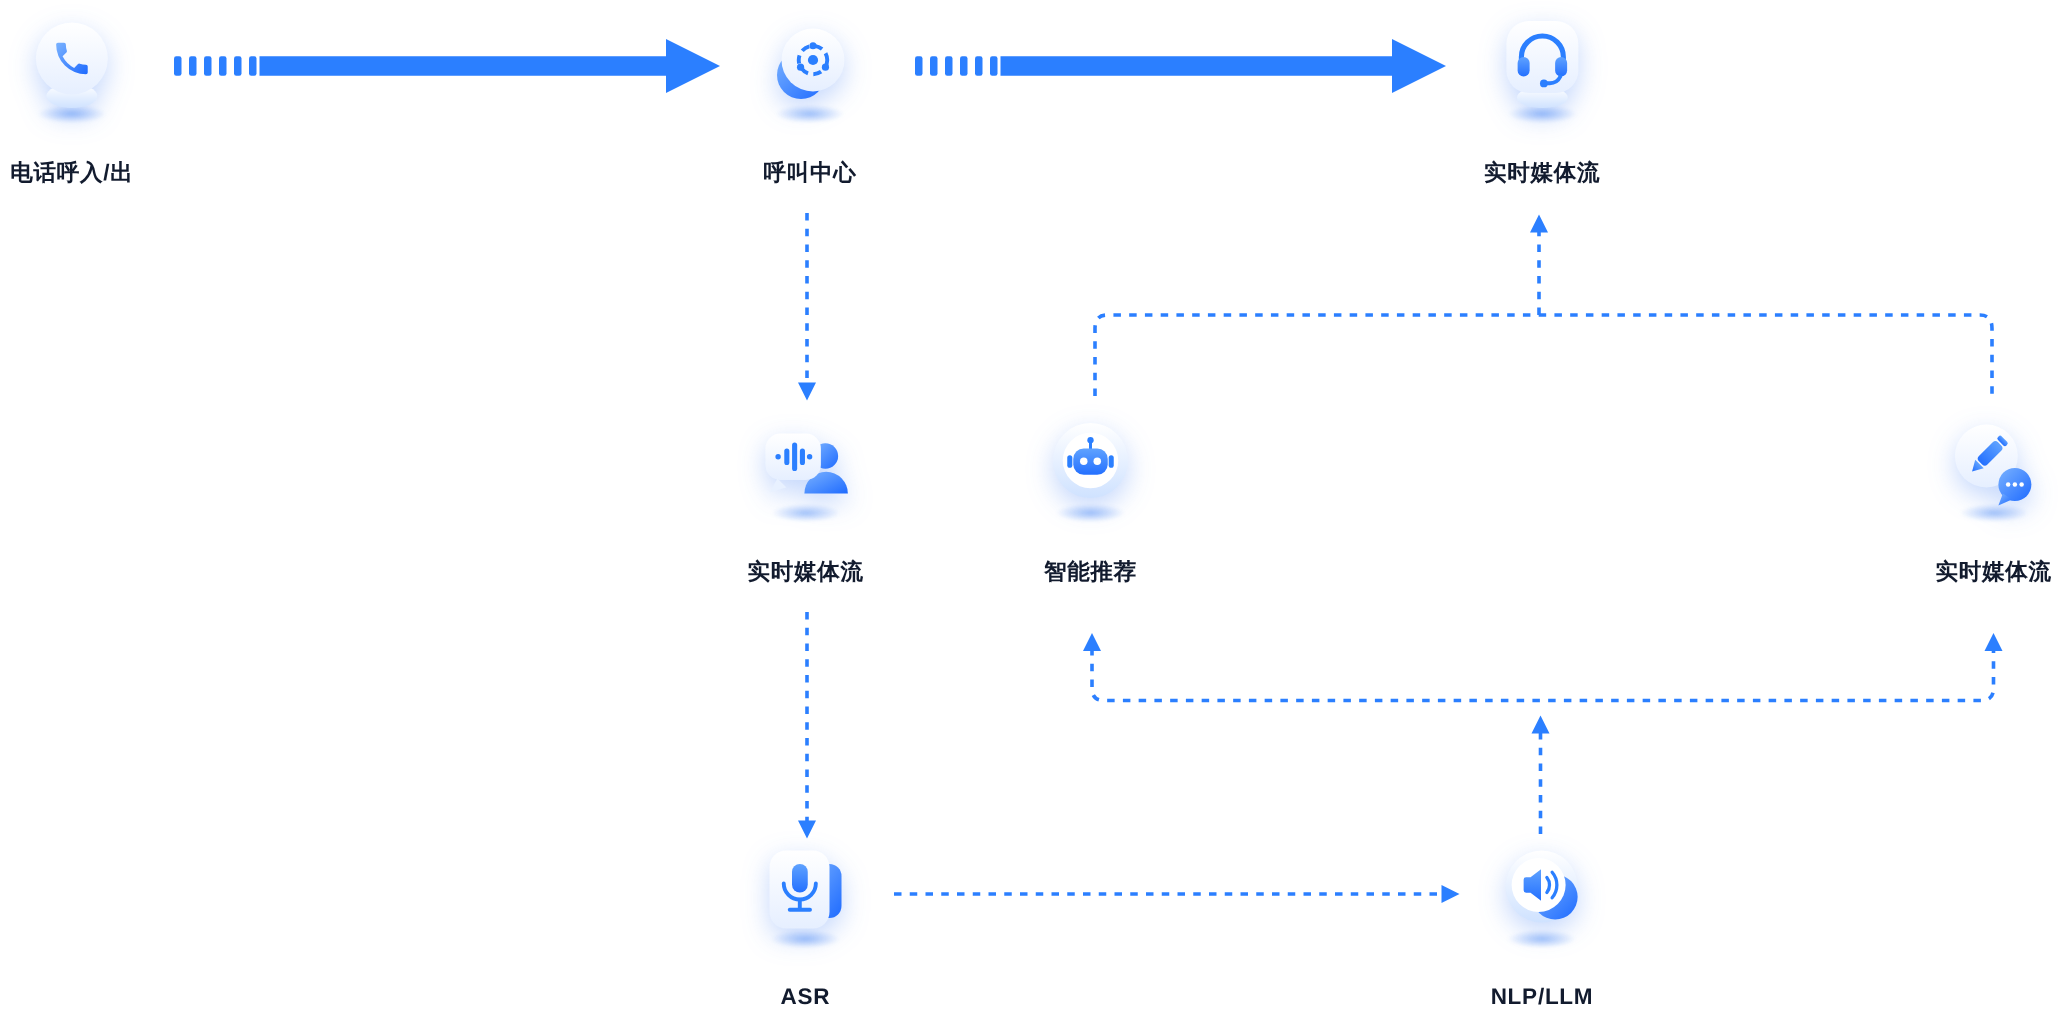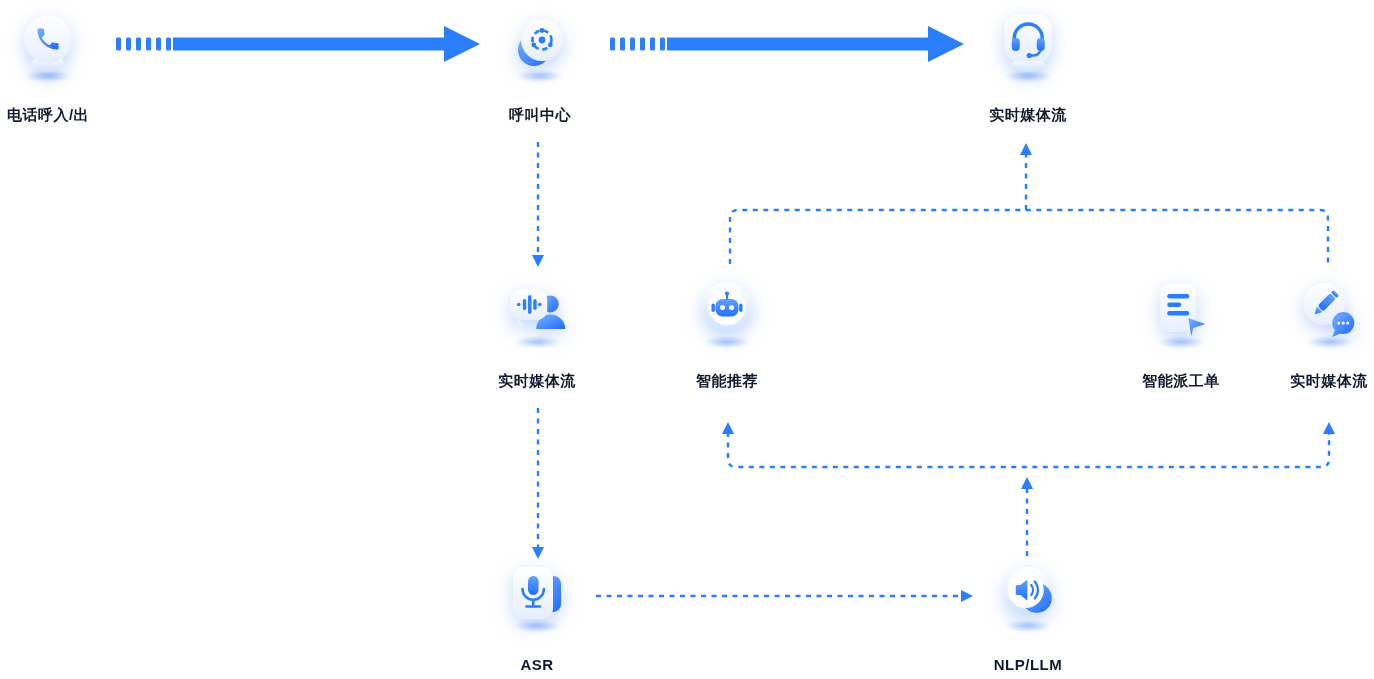--- a/index.html
+++ b/index.html
@@ -196,35 +196,20 @@
           <rect x="28" y="21" width="3.4" height="11" rx="1.7"></rect>
           <circle cx="34.5" cy="26.5" r="1.8"></circle>
         </g>
       </svg>
     </div>
     <div class="label">实时媒体流</div>
   </div>
 
 
 
-  <div class="node" style="left:1181px;top:278px">
-    <div class="icon-wrap">
-      <div class="icon-shadow"></div>
-      <svg width="64" height="64" viewBox="0 0 64 64">
-        <rect x="11" y="6" width="36" height="48" rx="9" fill="url(#gWhiteCard)"></rect>
-        <g fill="#2b7fff">
-          <rect x="18" y="16" width="22" height="4.4" rx="2.2"></rect>
-          <rect x="18" y="24.5" width="14" height="4.4" rx="2.2"></rect>
-          <rect x="18" y="33" width="22" height="4.4" rx="2.2"></rect>
-        </g>
-        <path d="M39 40l17 6-12 4-2 8z" fill="url(#gBlue)"></path>
-      </svg>
-    </div>
-    <div class="label">智能派工单</div>
-  </div>
 
   <div class="node" style="left:1329px;top:278px">
     <div class="icon-wrap">
       <div class="icon-shadow"></div>
       <svg width="64" height="64" viewBox="0 0 64 64">
         <circle cx="27" cy="26" r="21" fill="url(#gWhiteCard)"></circle>
         <g fill="url(#gBlue2)" transform="rotate(45 27 26)">
           <rect x="23.5" y="9.5" width="8" height="3.5" rx="1.5"></rect>
           <rect x="23.5" y="14" width="8" height="18" rx="2.5"></rect>
           <path d="M23.5 33h8l-4 7z"></path>

